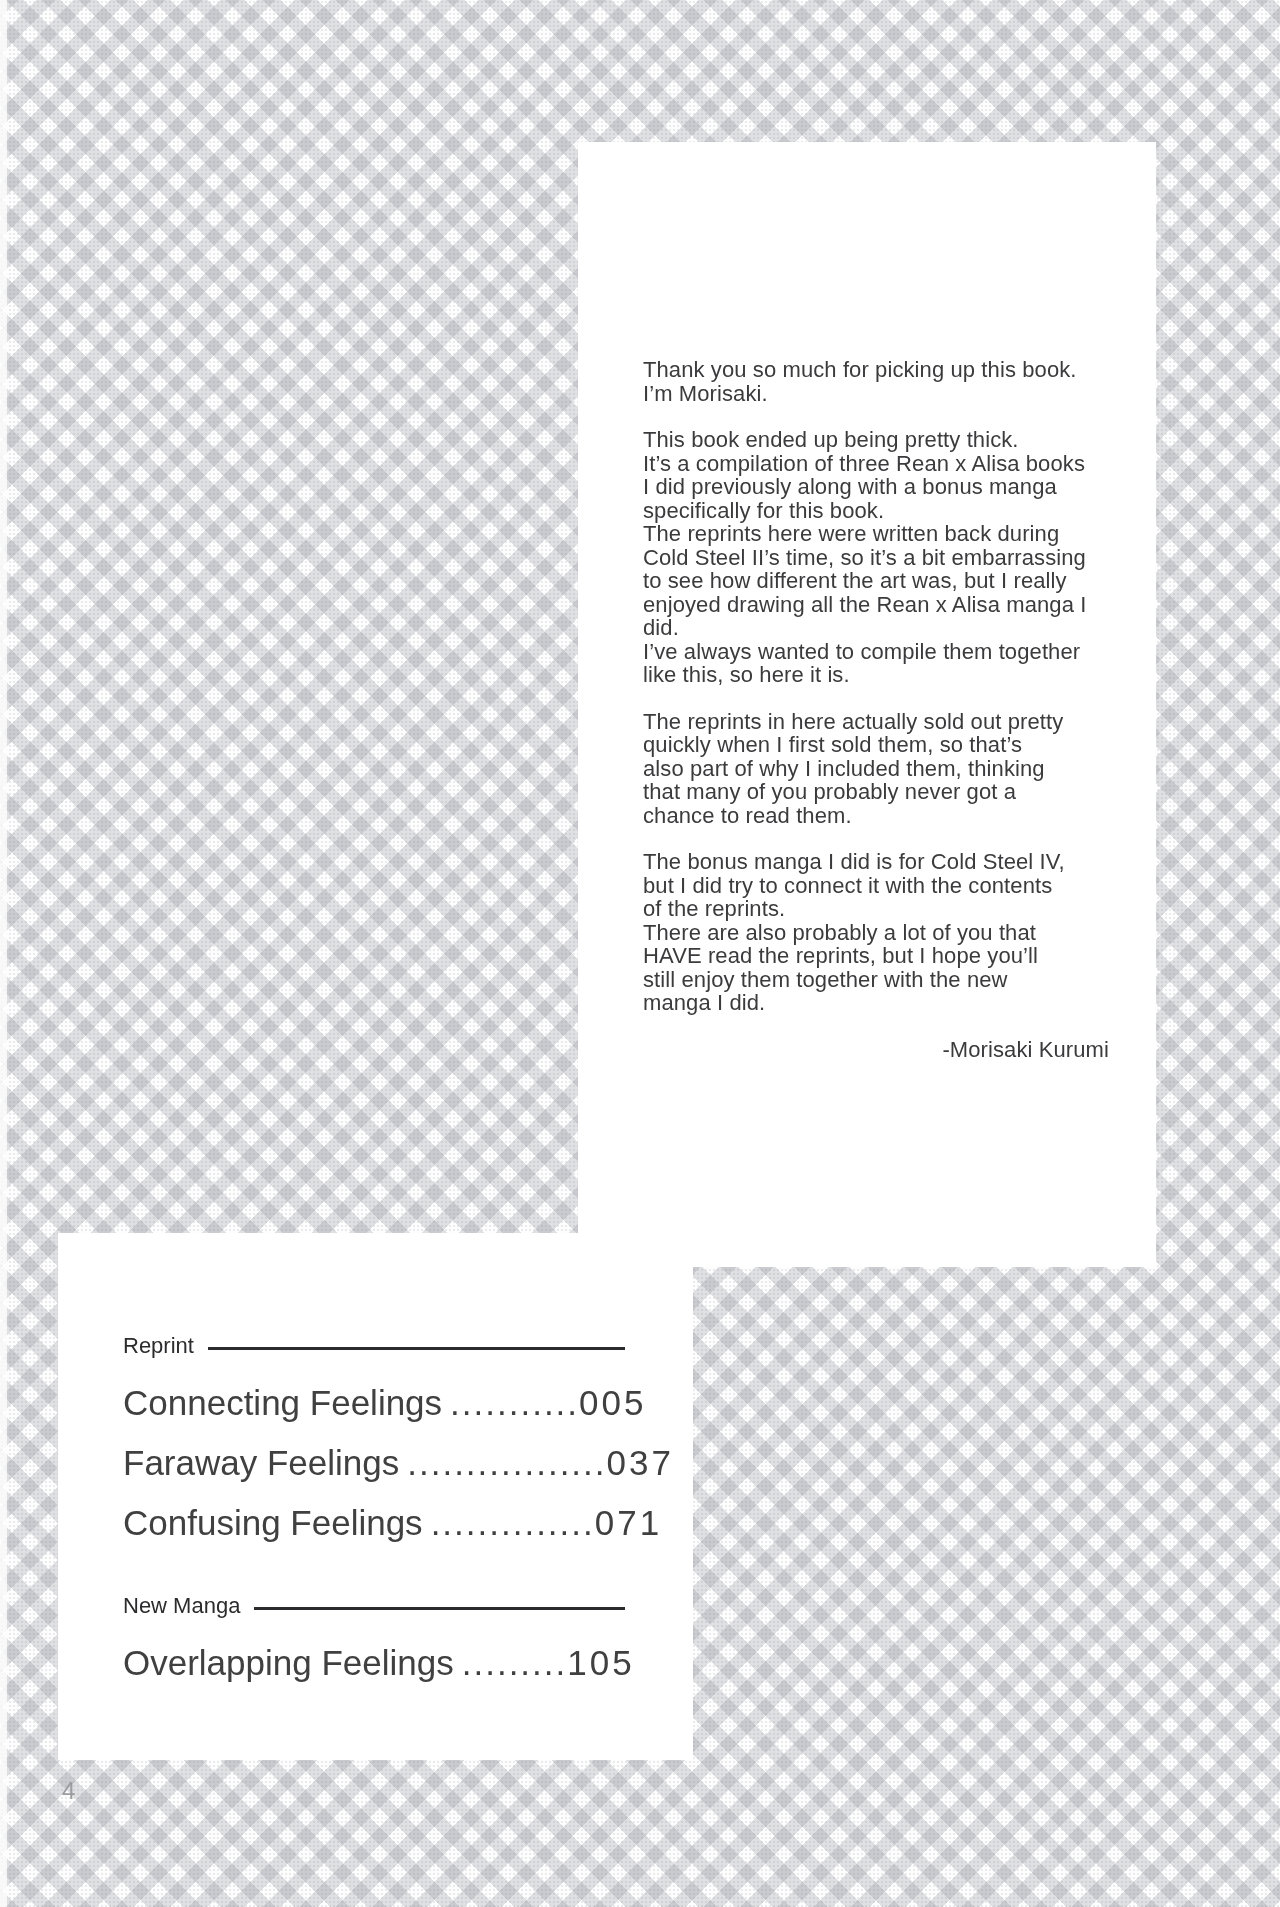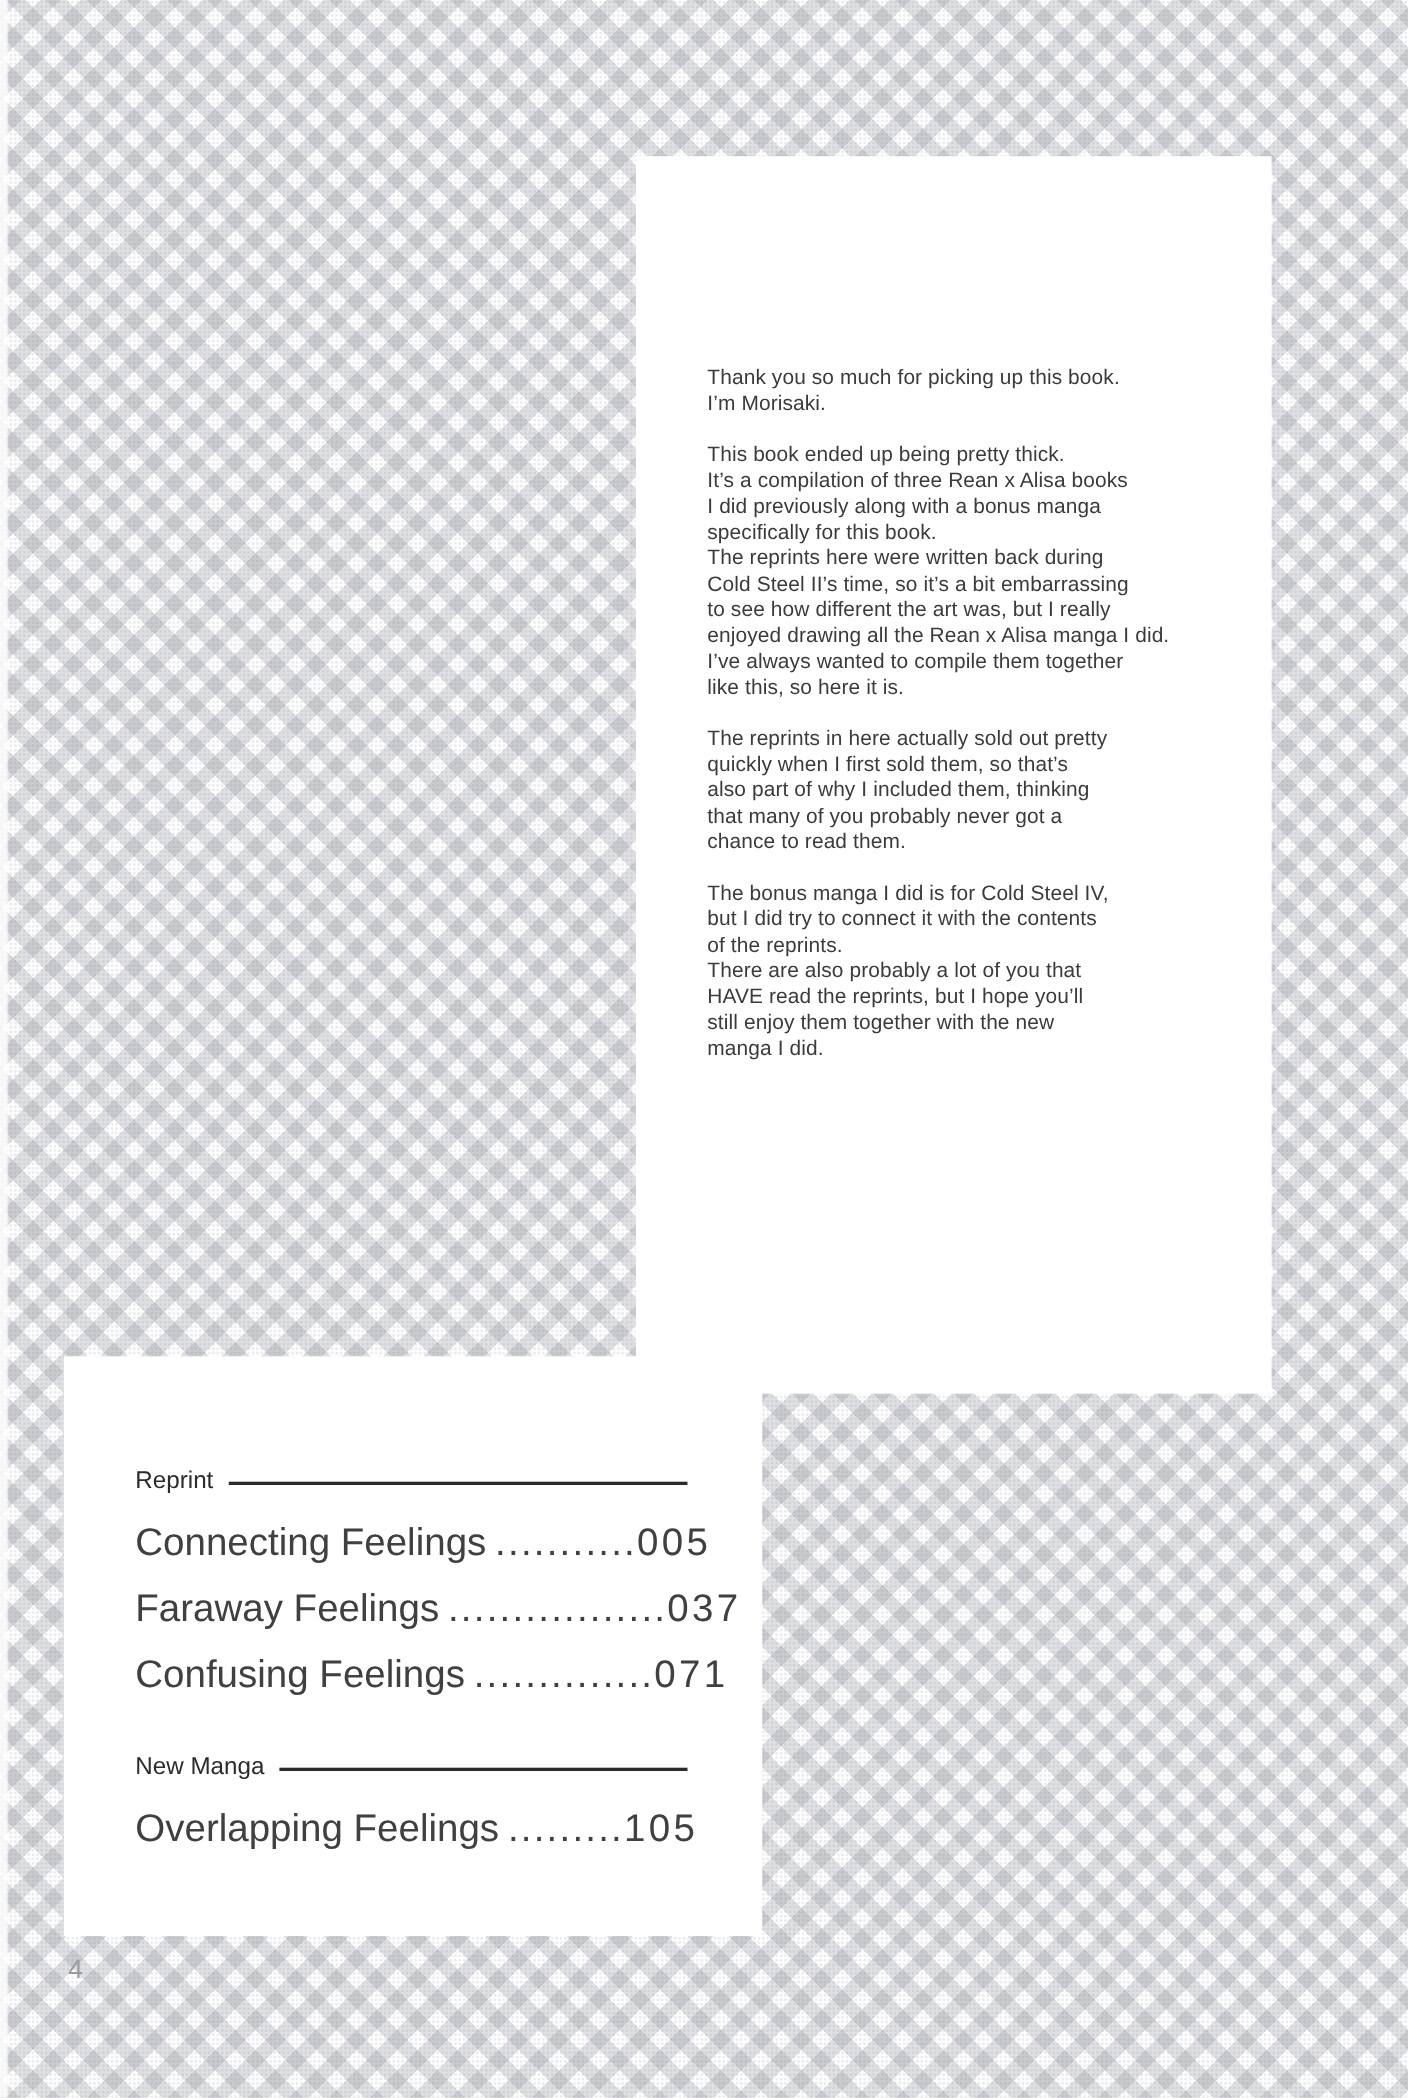--- a/index.html
+++ b/index.html
@@ -32,24 +32,24 @@
     background: #ffffff;
   }
 
   
   .message-panel {
     left: 578px; top: 142px;
     width: 578px; height: 1125px;
   }
   .message-text {
     position: absolute;
-    left: 65px; top: 190px;
+    left: 65px; top: 216px;
     width: 466px;
     color: #3b3b3d;
-    font-size: 19px;
+    font-size: 22px;
     line-height: 23.5px;
     letter-spacing: 0.1px;
   }
   .message-text p {
     margin: 0 0 23px 0;
     white-space: pre-line;
   }
   .signature {
     text-align: right;
     margin-top: 44px;
@@ -123,20 +123,21 @@
 also part of why I included them, thinking
 that many of you probably never got a
 chance to read them.</p>
       <p>The bonus manga I did is for Cold Steel IV,
 but I did try to connect it with the contents
 of the reprints.
 There are also probably a lot of you that
 HAVE read the reprints, but I hope you’ll
 still enjoy them together with the new
 manga I did.</p>
+      <p class="signature">-Morisaki Kurumi</p>
     </div>
   </div>
 
   <div class="panel toc-panel">
     <div class="toc-content">
 
       <div class="toc-section">
         <span>Reprint</span>
         <span class="rule"></span>
       </div>

